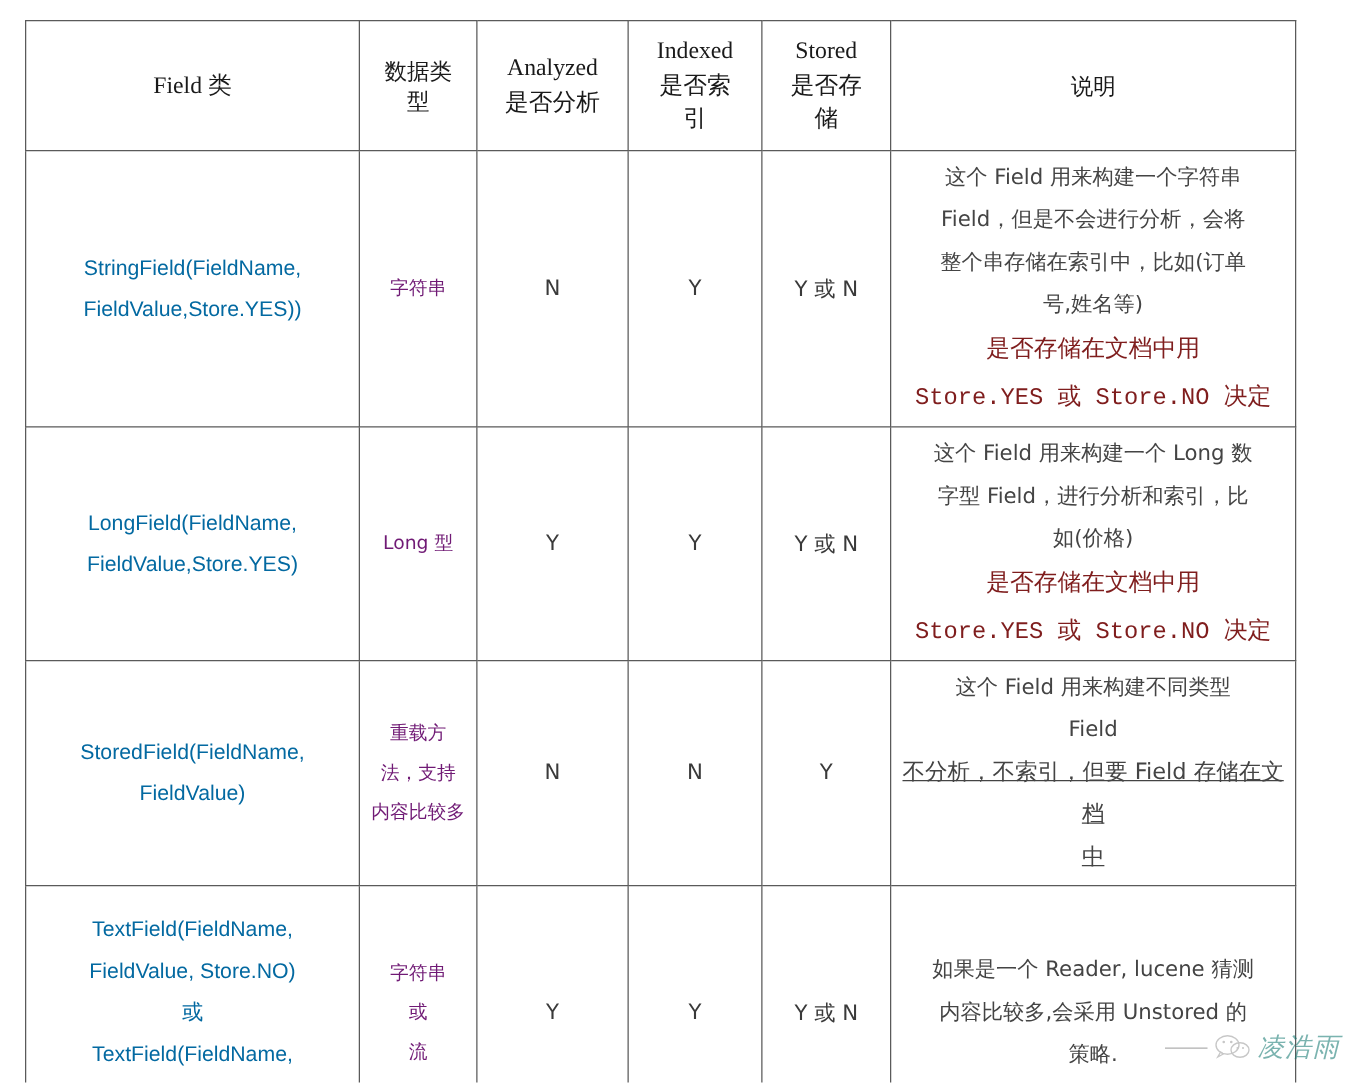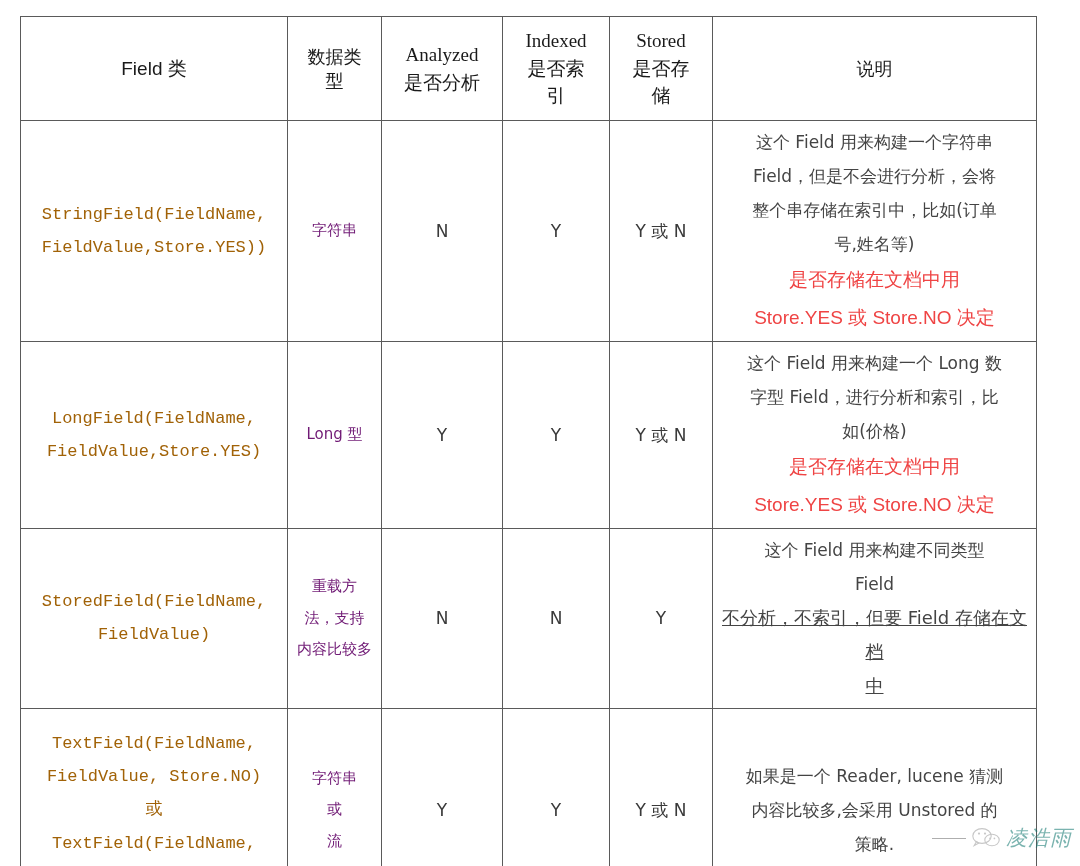--- a/index.html
+++ b/index.html
@@ -48,43 +48,43 @@
   col.c3 { width: 121px; }
   col.c4 { width: 107px; }
   col.c5 { width: 103px; }
   col.c6 { width: 324px; }
 
   
   thead tr { height: 104px; }
   .hd {
     font-size: 19px;
     line-height: 1.45;
-    font-family: Liberation Sans, sans-serif;
+    font-family: Liberation Serif, serif;
     margin-top: 41px;
   }
   .hd-cjk {
     font-family: "DejaVu Sans", "Liberation Sans", sans-serif;
     font-size: 18px;
   }
   .hd-mixed {
     font-size: 19px;
     line-height: 1.45;
   }
 
   
   tr.r1 { height: 198px; }
   tr.r2 { height: 172px; }
   tr.r3 { height: 126px; }
   tr.r4 { height: 204px; }
 
   .api {
-    font-family: Liberation Mono, monospace;
+    font-family: Liberation Sans, sans-serif;
     font-size: 17px;
     line-height: 1.95;
-    color: #a16207;
+    color: #0369a1;
   }
   .api .ln { display: block; }
 
   .dtype {
     font-family: "DejaVu Sans", "Liberation Sans", sans-serif;
     font-size: 15px;
     line-height: 2.1;
     color: #701a75;
   }
   .dtype .ln { display: block; }
@@ -97,23 +97,23 @@
 
   .desc {
     font-family: "DejaVu Sans", "Liberation Sans", sans-serif;
     font-size: 17px;
     line-height: 2.0;
     color: #444;
     text-align: center;
   }
   .desc .ln { display: block; }
   .desc .ln.serif {
-    font-family: Liberation Sans, sans-serif;
+    font-family: Liberation Mono, monospace;
     font-size: 19px;
-    color: #ef4444;
+    color: #7f1d1d;
   }
   .desc .ln.small {
     font-size: 18px;
     line-height: 1.9;
     text-decoration: underline;
   }
 
   
   .watermark {
     position: absolute;

